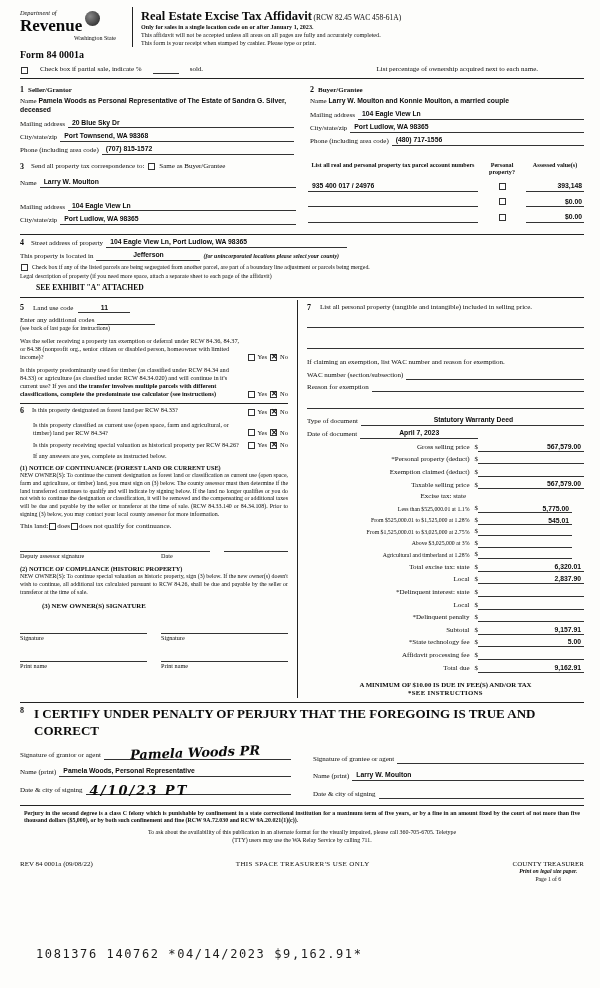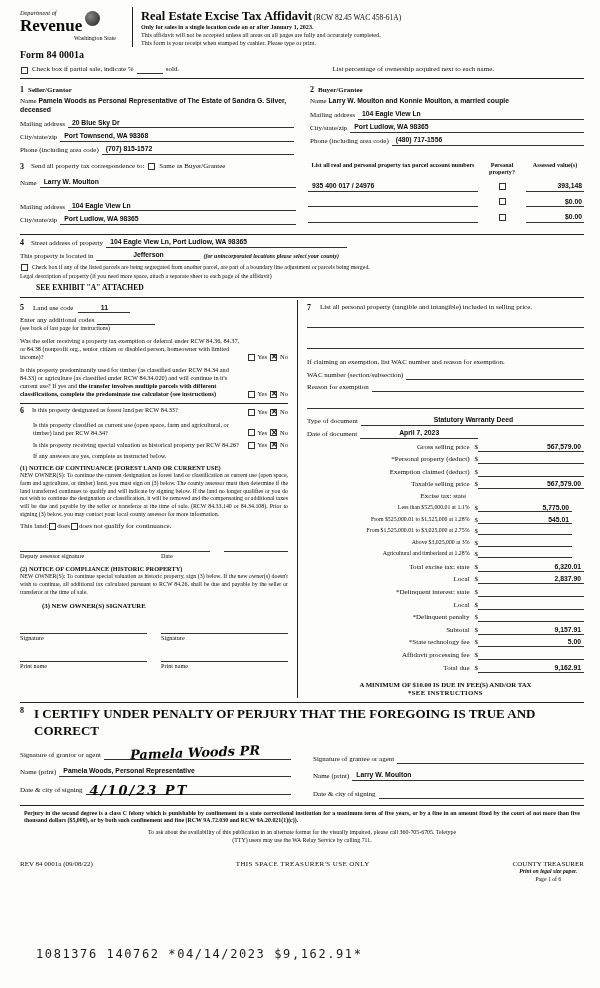--- a/index.html
+++ b/index.html
@@ -26,21 +26,21 @@
   .logo-dept{font-size:6.3px;font-style:italic}
   .logo-rev{font-size:17px;font-weight:bold;line-height:1}
   .logo-circle{width:15px;height:15px;border-radius:50%;background:radial-gradient(circle at 35% 35%,#888,#1b1b1b);flex:none;margin-top:2px}
   .logo-state{font-size:6px;text-align:right;margin-top:1px;margin-right:8px}
   .hd-div{width:1px;background:#222;flex:none}
   .titleblk{flex:1;padding-top:1px}
   .title{font-size:12.5px;font-weight:bold}
   .rcw{font-size:7.5px}
   .note{font-size:6.1px}
   .formnum{font-size:10px;font-weight:bold;margin-top:2px}
-  .partialrow{display:flex;align-items:flex-end;gap:3px;margin:3px 0 4px}
+  .partialrow{display:flex;align-items:flex-end;gap:11px;margin:3px 0 4px}
   .blank-sm{display:inline-block;width:26px;border-bottom:1px solid #333;height:8px}
   
   .frow{display:flex;align-items:flex-end;gap:3px;margin-top:3.5px}
   .frow .lab{flex:none}
   .fv{flex:1;border-bottom:1px solid #333;padding:0 2px 0 4px}
   .g12{display:grid;grid-template-columns:1fr 1fr;column-gap:16px;padding:3px 0 5px}
   .g3{display:grid;grid-template-columns:1fr 1fr;column-gap:12px;padding:2px 0 6px}
   
   .phead{display:flex;gap:4px;font-weight:bold;font-size:6.1px;text-align:center;line-height:1.15}
   .pc1{flex:1}.pc2{width:40px}.pc3{width:58px}
@@ -52,21 +52,21 @@
   .qrow{display:flex;align-items:flex-end;gap:4px;margin-top:4px}
   .qtext{flex:1;font-size:6.3px;line-height:1.3}
   .yn{display:flex;align-items:center;gap:2px;flex:none;font-size:6.5px}
   .sigpair{display:flex;gap:14px}
   .sigline{flex:1;border-bottom:1px solid #333;height:9px}
   .siglabels{display:flex;gap:14px;font-size:6.2px}
   .siglabels div{flex:1}
   .shortf{flex:0 0 64px}
   .blankline{border-bottom:1px solid #333;height:11px;margin-top:4px}
   
-  .mrow{display:flex;margin-top:3.6px}
+  .mrow{display:flex;align-items:flex-end;margin-top:3.6px}
   .mlab{flex:1;text-align:right;padding-right:5px}
   .mval{width:106px;flex:none;border-bottom:1px solid #333;text-align:right;padding:0 3px;font-family:"Liberation Sans",sans-serif;font-weight:bold;font-size:6.8px;height:9px}
   .rrow{margin-top:2.6px}
   .rrow .mlab{font-size:5.8px}
   .rrow .mval{width:94px;margin-right:12px;height:8px}
   
   .g8{display:grid;grid-template-columns:1fr 1fr;column-gap:22px}
   .sigbox{position:relative;height:15px}
   .script{font-family:"DejaVu Serif",serif;font-style:italic;font-weight:bold;font-size:13px;position:absolute;left:26px;bottom:-2px;transform:rotate(-2deg);white-space:nowrap}
   .hand{font-family:"DejaVu Serif",serif;font-style:italic;font-weight:bold;font-size:13px;letter-spacing:2px}
@@ -101,21 +101,21 @@
     </div>
   </div>
 
   <div class="formnum">Form 84 0001a</div>
   <div class="partialrow">
     <span class="cb"></span>
     <span>Check box if partial sale, indicate %</span>
     <span class="blank-sm"></span>
     <span>sold.</span>
     <span class="grow"></span>
-    <span style="margin-right:90px">List percentage of ownership acquired next to each name.</span>
+    <span style="margin-right:46px">List percentage of ownership acquired next to each name.</span>
   </div>
   <div class="hr"></div>
 
   <div class="g12">
     <div>
       <div><span class="sn">1</span><span class="b">Seller/Grantor</span></div>
       <div style="margin-top:2px"><span>Name</span> <span class="val">Pamela Woods as Personal Representative of The Estate of Sandra G. Silver, deceased</span></div>
       <div class="frow">
           <span class="lab">Mailing address</span>
           <span class="val fv">20 Blue Sky Dr</span>

